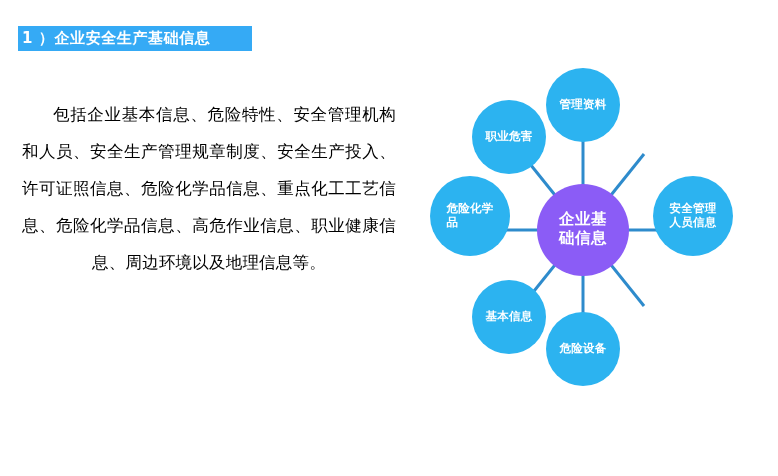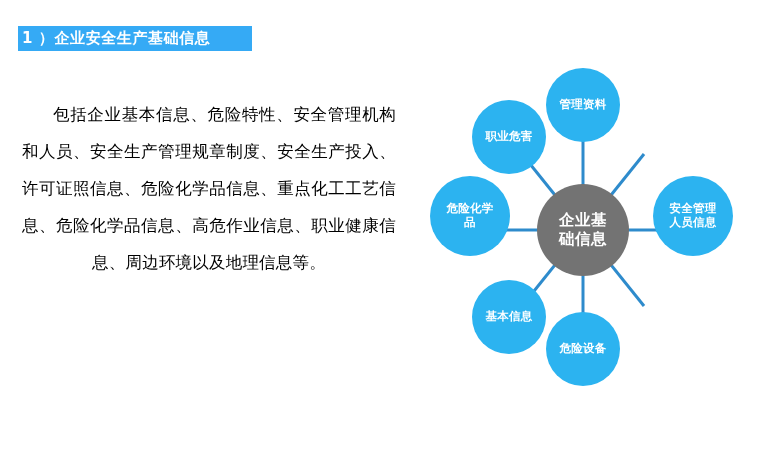--- a/index.html
+++ b/index.html
@@ -71,37 +71,36 @@
     width: 366px;
     height: 350px;
   }
 
   .node {
     position: absolute;
     border-radius: 50%;
     display: flex;
     align-items: center;
     justify-content: center;
-    text-align: center;
     color: #ffffff;
     font-weight: bold;
-    font-family: Liberation Serif, serif;
+    font-family: Liberation Mono, monospace;
     line-height: 1.2;
   }
 
   .node-satellite {
     background: #2cb3f0;
     width: 74px;
     height: 74px;
     font-size: 11.5px;
     letter-spacing: 0.3px;
   }
 
   .node-center {
-    background: #737373;
+    background: #8b5cf6;
     width: 92px;
     height: 92px;
     font-size: 15.5px;
     letter-spacing: 0.5px;
     z-index: 5;
   }
 
   .node-label { display: block; }
 
   

